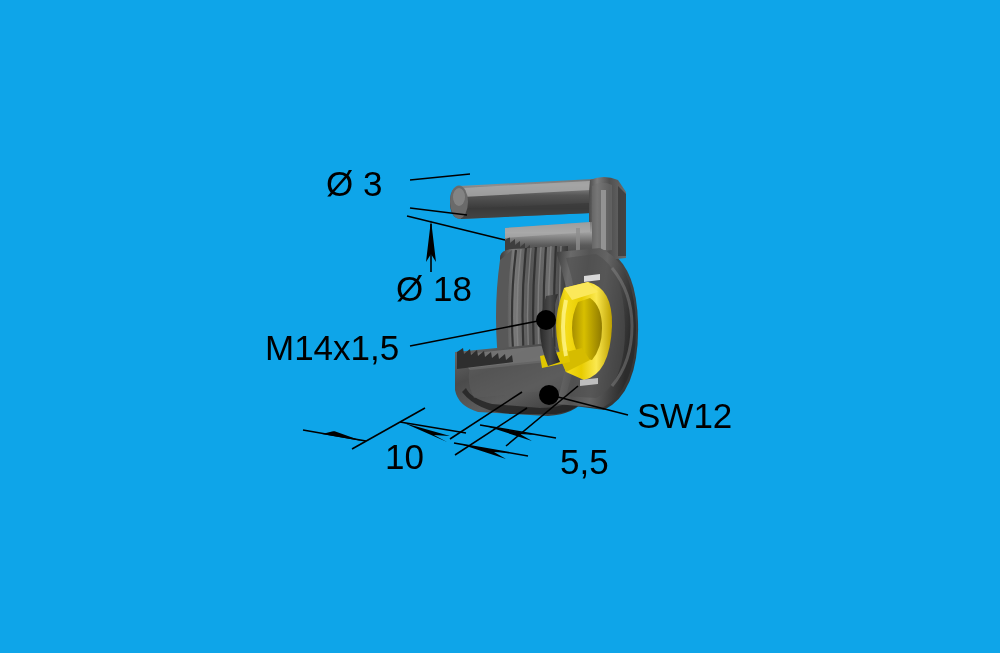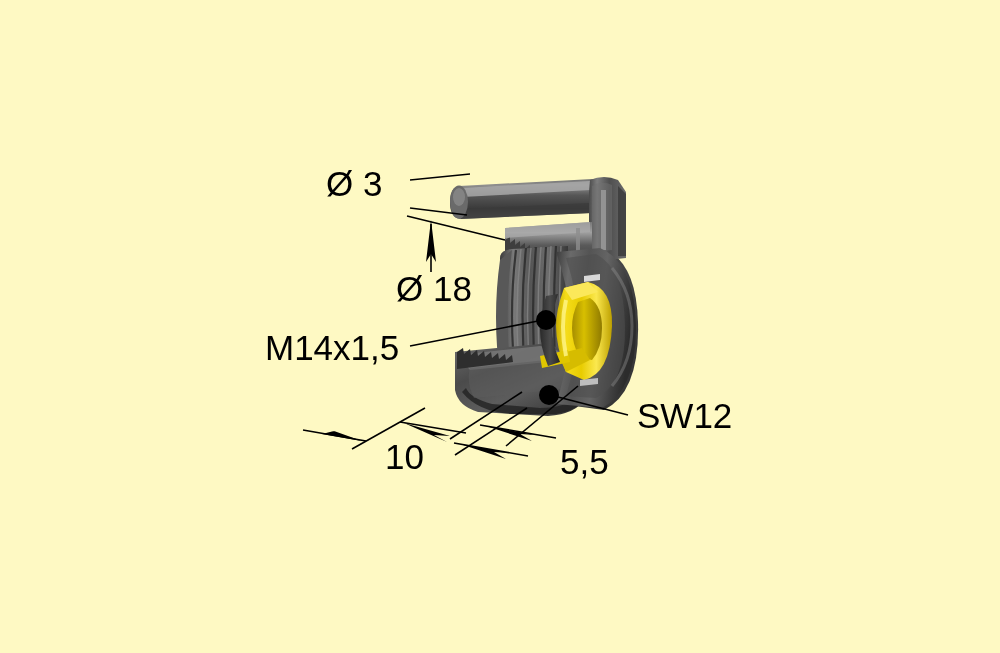--- a/index.html
+++ b/index.html
@@ -11,21 +11,21 @@
   body {
     width: 1000px;
     height: 653px;
     overflow: hidden;
     font-family: "Liberation Sans", sans-serif;
   }
   #drawing-root {
     position: relative;
     width: 1000px;
     height: 653px;
-    background: #fef9c3;
+    background: #0ea5e9;
   }
   #drawing-svg {
     position: absolute;
     left: 0;
     top: 0;
     width: 1000px;
     height: 653px;
     display: block;
   }
   .dim-text {

